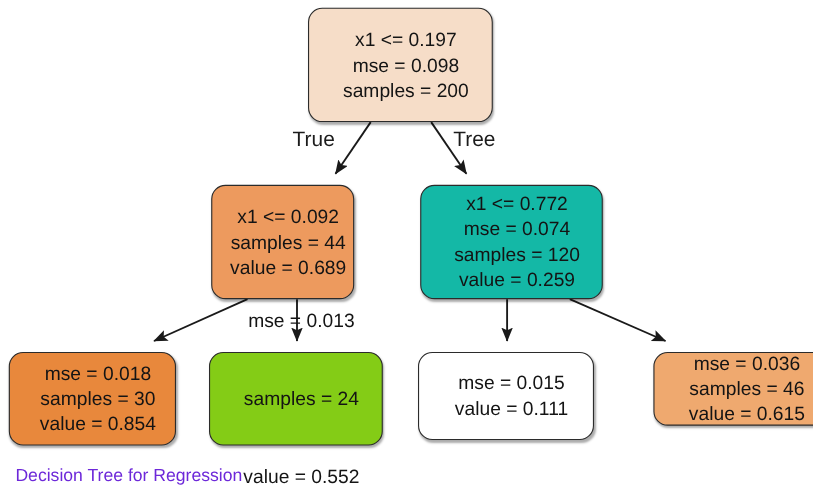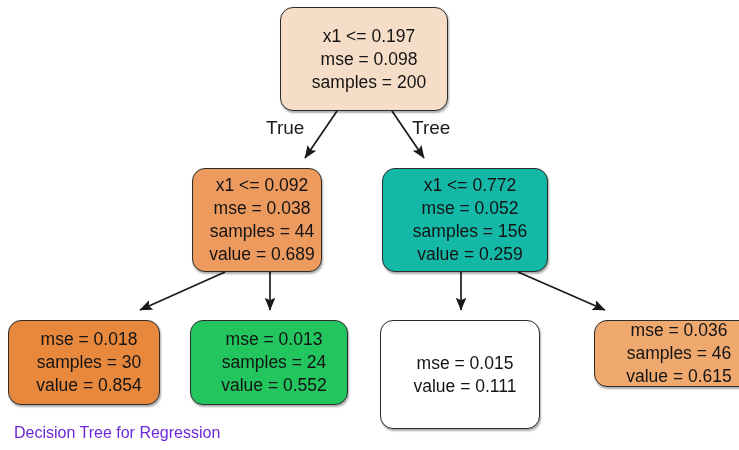--- a/index.html
+++ b/index.html
@@ -55,21 +55,21 @@
     white-space: nowrap;
     letter-spacing: 0px;
   }
 
   
   #node-root      { left: 280px; top:   7px; width: 168px; height: 104px; }
   #node-n1        { left: 192px; top: 168px; width: 130px; height: 104px; }
   #node-n2        { left: 382px; top: 168px; width: 166px; height: 104px; }
   #node-leaf1     { left:   8px; top: 320px; width: 152px; height:  85px; }
   #node-leaf2     { left: 190px; top: 320px; width: 158px; height:  85px; }
-  #node-leaf3     { left: 380px; top: 320px; width: 160px; height:  109px; }
+  #node-leaf3     { left: 380px; top: 320px; width: 160px; height:  80px; }
   #node-leaf4     { left: 594px; top: 320px; width: 160px; height:  67px; }
 
   
   .edge-label {
     position: absolute;
     z-index: 3;
     font-family: "Liberation Sans", sans-serif;
     font-size: 19px;
     color: #1c1c1c;
     white-space: nowrap;
@@ -115,39 +115,38 @@
   </svg>
 
   <div class="tree-node" id="node-root" style="background: rgb(246, 221, 200);">
     <span class="node-line">x1 &lt;= 0.197</span>
     <span class="node-line">mse = 0.098</span>
     <span class="node-line">samples = 200</span>
   </div>
 
   <div class="tree-node" id="node-n1" style="background: rgb(237, 154, 94);">
     <span class="node-line">x1 &lt;= 0.092</span>
-    <span class="node-line">mse = 0.038</span>
     <span class="node-line">samples = 44</span>
     <span class="node-line">value = 0.689</span>
   </div>
 
   <div class="tree-node" id="node-n2" style="background: #14b8a6;">
     <span class="node-line">x1 &lt;= 0.772</span>
-    <span class="node-line">mse = 0.052</span>
-    <span class="node-line">samples = 156</span>
+    <span class="node-line">mse = 0.074</span>
+    <span class="node-line">samples = 120</span>
     <span class="node-line">value = 0.259</span>
   </div>
 
   <div class="tree-node" id="node-leaf1" style="background: rgb(232, 136, 60);">
     <span class="node-line">mse = 0.018</span>
     <span class="node-line">samples = 30</span>
     <span class="node-line">value = 0.854</span>
   </div>
 
-  <div class="tree-node" id="node-leaf2" style="background: #22c55e;">
+  <div class="tree-node" id="node-leaf2" style="background: #84cc16; gap: 48px;">
     <span class="node-line">mse = 0.013</span>
     <span class="node-line">samples = 24</span>
     <span class="node-line">value = 0.552</span>
   </div>
 
   <div class="tree-node" id="node-leaf3" style="background: rgb(255, 255, 255);">
     <span class="node-line">mse = 0.015</span>
     <span class="node-line">value = 0.111</span>
   </div>
 

